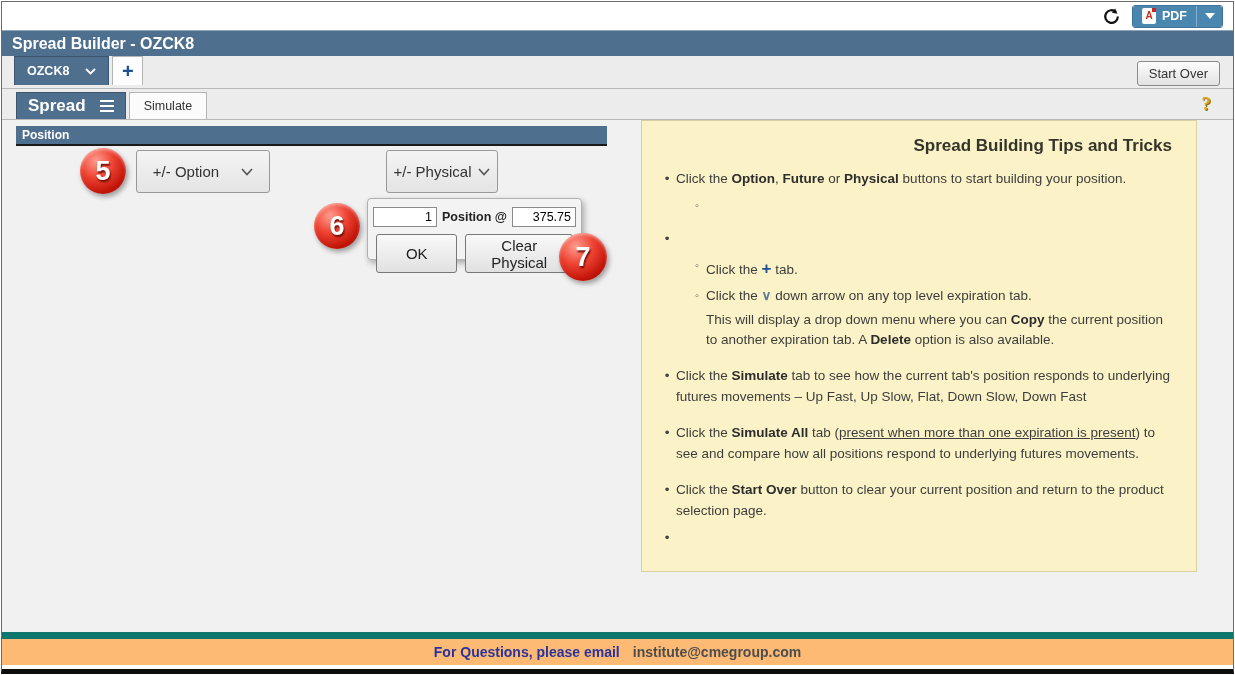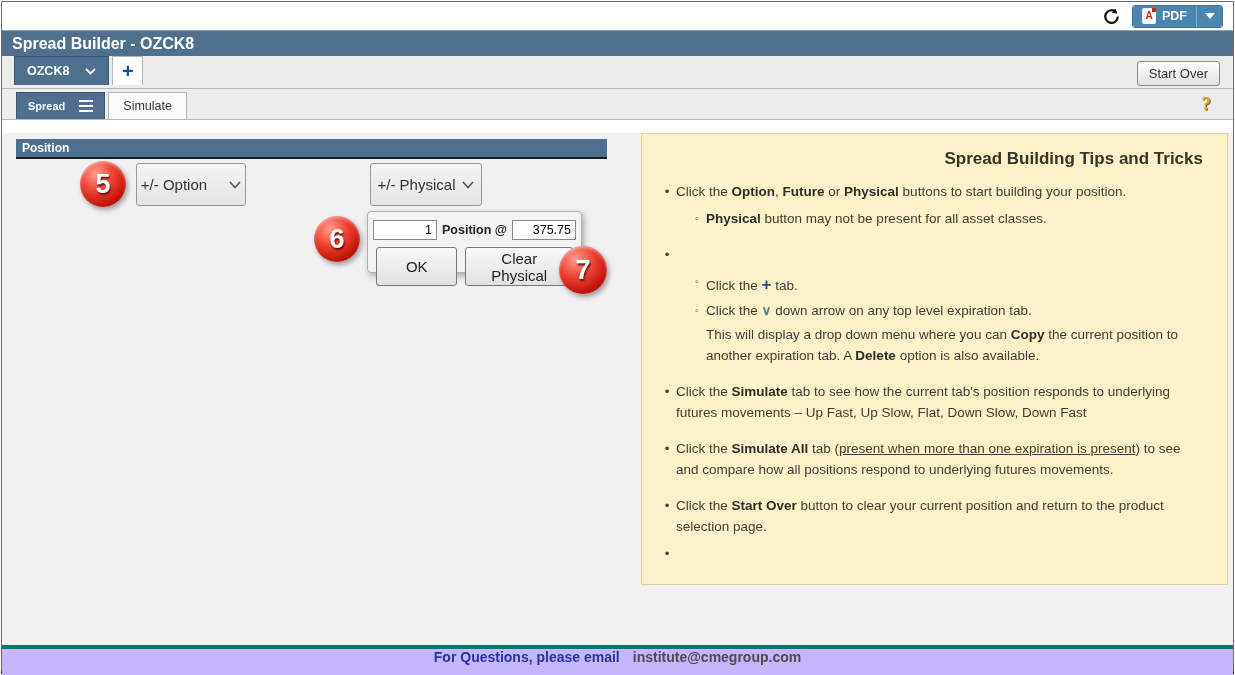--- a/index.html
+++ b/index.html
@@ -33,27 +33,27 @@
   .pdf-ico::after{content:"";position:absolute;top:0;right:0;width:4px;height:4px;background:#c8281e;}
   
   .titlebar{height:26px;background:var(--slate);color:#fff;font-size:16px;font-weight:bold;display:flex;align-items:center;padding-left:10px;border-top:1px solid #8fa6ba;}
   
   .tabrow1{height:33px;background:var(--row-bg);display:flex;align-items:flex-start;position:relative;border-bottom:1px solid #b9b9b9;}
   .exp-tab{margin-left:12px;height:29px;background:var(--slate);color:#fff;font-size:12.5px;font-weight:bold;display:flex;align-items:center;gap:16px;padding:0 12px;cursor:pointer;border:1px solid #3d566e;border-bottom:none;}
   .add-tab{margin-left:3px;height:29px;width:31px;background:#fdfdfd;border:1px solid #b5b5b5;border-bottom:none;color:#1d4f91;font-size:20px;font-weight:bold;display:flex;align-items:center;justify-content:center;cursor:pointer;}
   .start-over{position:absolute;right:13px;top:5px;background:linear-gradient(#fdfdfd,#e2e2e2);border:1px solid #8a8a8a;border-radius:3px;font-size:13px;color:#333;padding:4px 11px;cursor:pointer;font-family:inherit;}
   
   .tabrow2{height:31px;background:var(--row-bg);display:flex;align-items:flex-end;position:relative;border-bottom:1px solid #b9b9b9;}
-  .view-tab-active{margin-left:14px;height:27px;background:var(--slate);color:#fff;font-size:11px;font-weight:bold;display:flex;align-items:center;gap:14px;padding:0 11px;cursor:pointer;border:1px solid #3d566e;border-bottom:none;}
+  .view-tab-active{margin-left:14px;height:27px;background:var(--slate);color:#fff;font-size:17px;font-weight:bold;display:flex;align-items:center;gap:14px;padding:0 11px;cursor:pointer;border:1px solid #3d566e;border-bottom:none;}
   .view-tab{margin-left:3px;height:27px;background:#fbfbfb;border:1px solid #b5b5b5;border-bottom:none;color:#333;font-size:12.5px;display:flex;align-items:center;padding:0 14px;cursor:pointer;}
   .hamburger{display:inline-flex;flex-direction:column;gap:3px;}
   .hamburger i{display:block;width:14px;height:2px;background:#fff;}
   .help-q{position:absolute;right:22px;top:4px;font-size:19px;font-weight:bold;color:#e0a61d;text-shadow:1px 1px 0 #8a6a10;cursor:pointer;background:none;border:none;font-family:"Liberation Serif",serif;}
   
-  .main{height:512px;background:var(--page-bg);display:flex;padding:0 5px 0 14px;margin-top:13px;}
+  .main{height:512px;background:var(--page-bg);display:flex;padding:0 36px 0 14px;}
   .left{position:relative;flex:0 0 613px;}
   .pos-bar{position:absolute;left:0;top:6px;width:591px;height:20px;background:var(--slate);border-bottom:2px solid #1a1a1a;color:#fff;font-size:12px;font-weight:bold;display:flex;align-items:center;padding-left:6px;}
   .pm-btn{position:absolute;top:30px;height:43px;background:linear-gradient(#f4f4f4,#e4e4e4);border:1px solid #999;border-radius:3px;font-size:15px;color:#333;display:flex;align-items:center;justify-content:center;gap:7px;cursor:pointer;font-family:inherit;}
   .chev-gray{width:12px;height:8px;}
   
   .popup{position:absolute;left:351px;top:78px;width:215px;height:62px;background:#f3f3f3;border:1px solid #b0b0b0;border-radius:4px;box-shadow:2px 3px 6px rgba(0,0,0,.3);z-index:3;padding:8px 8px 0;}
   .popup-row1{display:flex;align-items:center;justify-content:center;gap:5px;}
   .popup input{width:64px;height:20px;border:1px solid #8a8a8a;text-align:right;font-size:12.5px;padding-right:4px;font-family:inherit;background:#fff;}
   .popup-label{font-size:12.5px;font-weight:bold;color:#222;white-space:nowrap;}
   .popup-row2{display:flex;align-items:center;justify-content:center;gap:8px;margin-top:7px;}
@@ -76,21 +76,21 @@
   .gap{margin-top:15px !important;}
   .indent1{padding-left:30px;}
   .t-text.indent1{padding-left:48px;align-items:center;}
   .marker{flex:0 0 18px;text-align:center;color:#444;}
   .marker.m1{font-size:11px;color:#555;padding-top:1px;}
   .tip-text .b{font-weight:bold;color:#2d2d2d;}
   .tip-text .u{text-decoration:underline;}
   .tip-text .plus{color:#1d4f91;font-weight:bold;font-size:17px;}
   .tip-text .chev{color:#5d7c99;font-weight:bold;}
   
-  .footer{height:33px;background:#c4b5fd;border-top:4px solid #0f766e;display:flex;align-items:flex-start;justify-content:center;font-size:14px;font-weight:bold;}
+  .footer{height:33px;background:#fdba74;border-top:7px solid #0f766e;display:flex;align-items:center;justify-content:center;font-size:14px;font-weight:bold;}
   .footer .f-blue{color:#29339b;}
   .footer .f-email{color:#4d4d4d;margin-left:13px;}
 </style>
 </head>
 <body>
 
 <div class="page">
 
   <div class="topbar">
     <button class="refresh-btn" title="Refresh">
@@ -143,27 +143,27 @@
     </div>
     <button class="help-q">?</button>
   </div>
 
   <div class="main">
     <div class="left">
       <div class="pos-bar">
         <span>Position</span>
       </div>
 
-      <button class="pm-btn" style="left:120px;width:110px;gap:22px;">
+      <button class="pm-btn" style="left:120px;width:134px;gap:22px;">
         <span>+/- Option</span>
         <svg class="chev-gray" viewBox="0 0 12 8">
           <polyline points="1,1 6,6.5 11,1" fill="none" stroke="#555" stroke-width="1.6"></polyline>
         </svg>
       </button>
-      <button class="pm-btn" style="left:354px;width:112px;">
+      <button class="pm-btn" style="left:370px;width:112px;">
         <span>+/- Physical</span>
         <svg class="chev-gray" viewBox="0 0 12 8">
           <polyline points="1,1 6,6.5 11,1" fill="none" stroke="#555" stroke-width="1.6"></polyline>
         </svg>
       </button>
 
       <div class="popup">
         <div class="popup-row1">
           <input type="text" value="1" style="">
           <span class="popup-label">Position @</span>
@@ -182,21 +182,20 @@
 
     <div class="tips">
       <div class="tips-title">Spread Building Tips and Tricks</div>
       <div id="tips-list">
           <div class="t-bullet indent0">
             <span class="marker m0">•</span>
             <span class="tip-text"><span>Click the </span><span class="b">Option</span><span>, </span><span class="b">Future</span><span> or </span><span class="b">Physical</span><span> buttons to start building your position.</span></span>
           </div>
           <div class="t-bullet indent1">
             <span class="marker m1">◦</span>
-            <span class="tip-text"><span class="b">Physical</span><span> button may not be present for all asset classes.</span></span>
           </div>
           <div class="t-bullet indent0 gap">
             <span class="marker m0">•</span>
           </div>
           <div class="t-bullet indent1">
             <span class="marker m1">◦</span>
             <span class="tip-text"><span>Click the </span><span class="plus">+</span><span> tab.</span></span>
           </div>
           <div class="t-bullet indent1">
             <span class="marker m1">◦</span>

